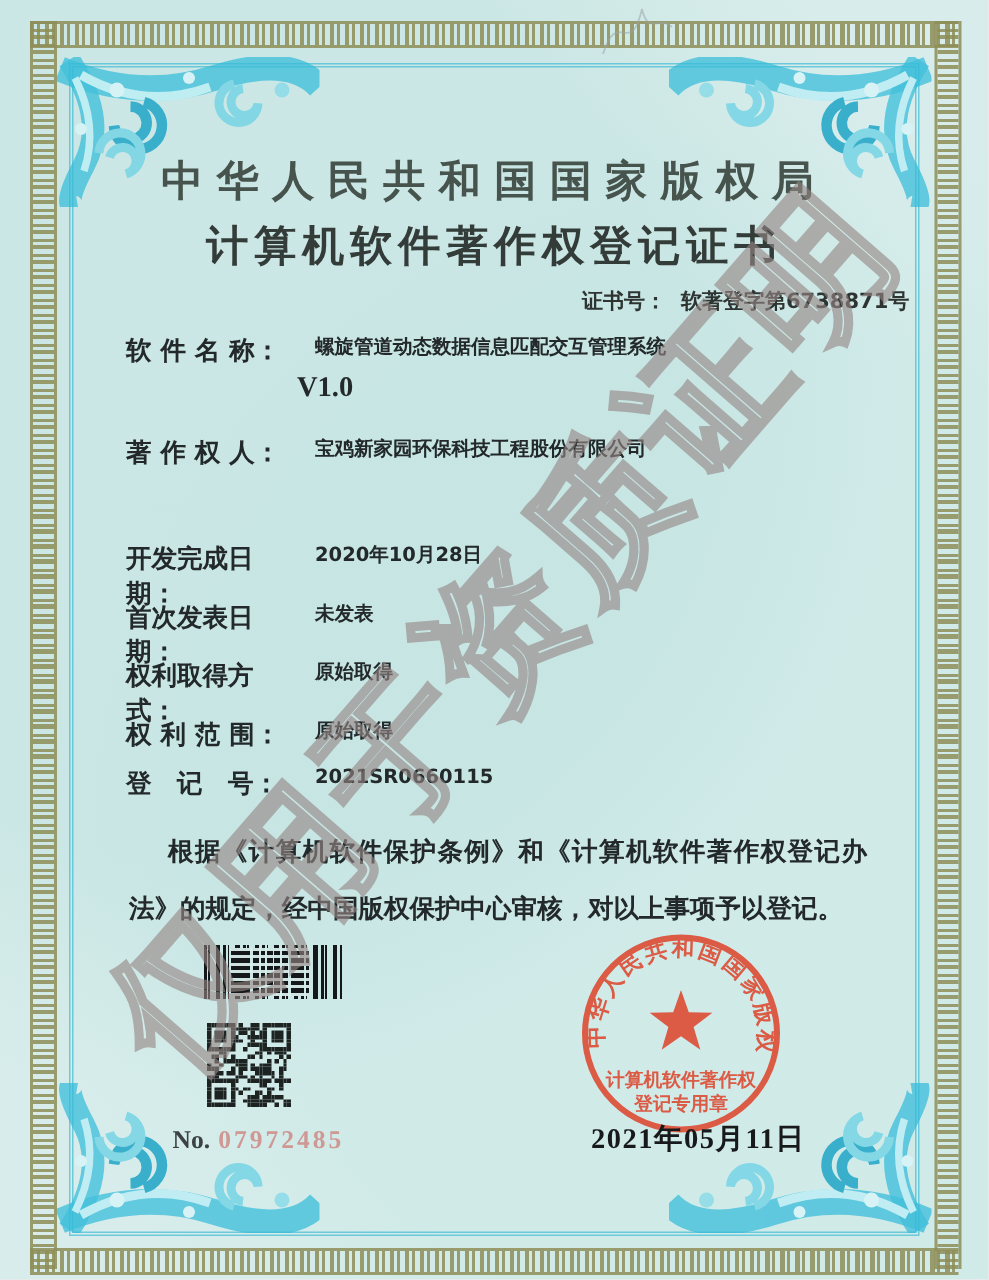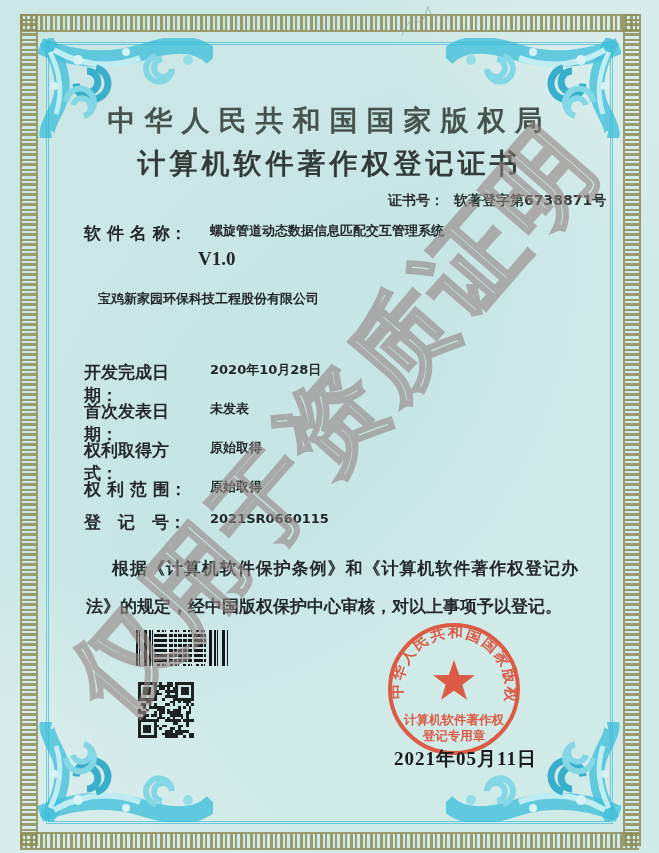--- a/index.html
+++ b/index.html
@@ -126,20 +126,21 @@
       <span>证书号：</span><span class="num">软著登字第6738871号</span>
     </div>
 
     <div class="field" style="top:222px">
       <span class="lbl">软 件 名 称：</span>
       <span class="val">螺旋管道动态数据信息匹配交互管理系统</span>
     </div>
     <div class="val-line2" style="top:248px">V1.0</div>
 
     <div class="field" style="top:290px">
+      <span class="lbl">著 作 权 人：</span>
       <span class="val">宝鸡新家园环保科技工程股份有限公司</span>
     </div>
 
     <div class="field" style="top:361px">
       <span class="lbl">开发完成日期：</span>
       <span class="val">2020年10月28日</span>
     </div>
 
     <div class="field" style="top:400px">
       <span class="lbl">首次发表日期：</span>
@@ -408,20 +409,24 @@
         <div style="position: absolute; left: 16px; top: 53.3333px; width: 2.66667px; height: 2.66667px; background: rgb(28, 35, 32);"></div>
         <div style="position: absolute; left: 26.6667px; top: 53.3333px; width: 2.66667px; height: 2.66667px; background: rgb(28, 35, 32);"></div>
         <div style="position: absolute; left: 29.3333px; top: 53.3333px; width: 2.66667px; height: 2.66667px; background: rgb(28, 35, 32);"></div>
         <div style="position: absolute; left: 32px; top: 53.3333px; width: 2.66667px; height: 2.66667px; background: rgb(28, 35, 32);"></div>
         <div style="position: absolute; left: 34.6667px; top: 53.3333px; width: 2.66667px; height: 2.66667px; background: rgb(28, 35, 32);"></div>
         <div style="position: absolute; left: 37.3333px; top: 53.3333px; width: 2.66667px; height: 2.66667px; background: rgb(28, 35, 32);"></div>
         <div style="position: absolute; left: 45.3333px; top: 53.3333px; width: 2.66667px; height: 2.66667px; background: rgb(28, 35, 32);"></div>
         <div style="position: absolute; left: 50.6667px; top: 53.3333px; width: 2.66667px; height: 2.66667px; background: rgb(28, 35, 32);"></div>
         <div style="position: absolute; left: 53.3333px; top: 53.3333px; width: 2.66667px; height: 2.66667px; background: rgb(28, 35, 32);"></div>
       </div>
+    <div class="serial">
+      <span class="no">No.</span>
+      <span class="digits">07972485</span>
+    </div>
 
     <svg class="seal" viewBox="0 0 150 150">
       <circle cx="75" cy="75" r="64" fill="none" stroke="#dd4f38" stroke-width="4"></circle>
       <path id="sealArc" d="M24.8 88.5 A52 52 0 1 1 125.2 88.5" fill="none"></path>
       <text font-size="15" fill="#dd4f38" font-weight="bold" letter-spacing="2">
         <textPath href="#sealArc" startOffset="4">中华人民共和国国家版权局</textPath>
       </text>
       <g transform="translate(75,68)">
         <polygon points="0,-22 5.2,-7.1 20.9,-6.8 8.4,2.7 12.9,17.8 0,8.8 -12.9,17.8 -8.4,2.7 -20.9,-6.8 -5.2,-7.1" fill="#dd4f38"></polygon>
       </g>

